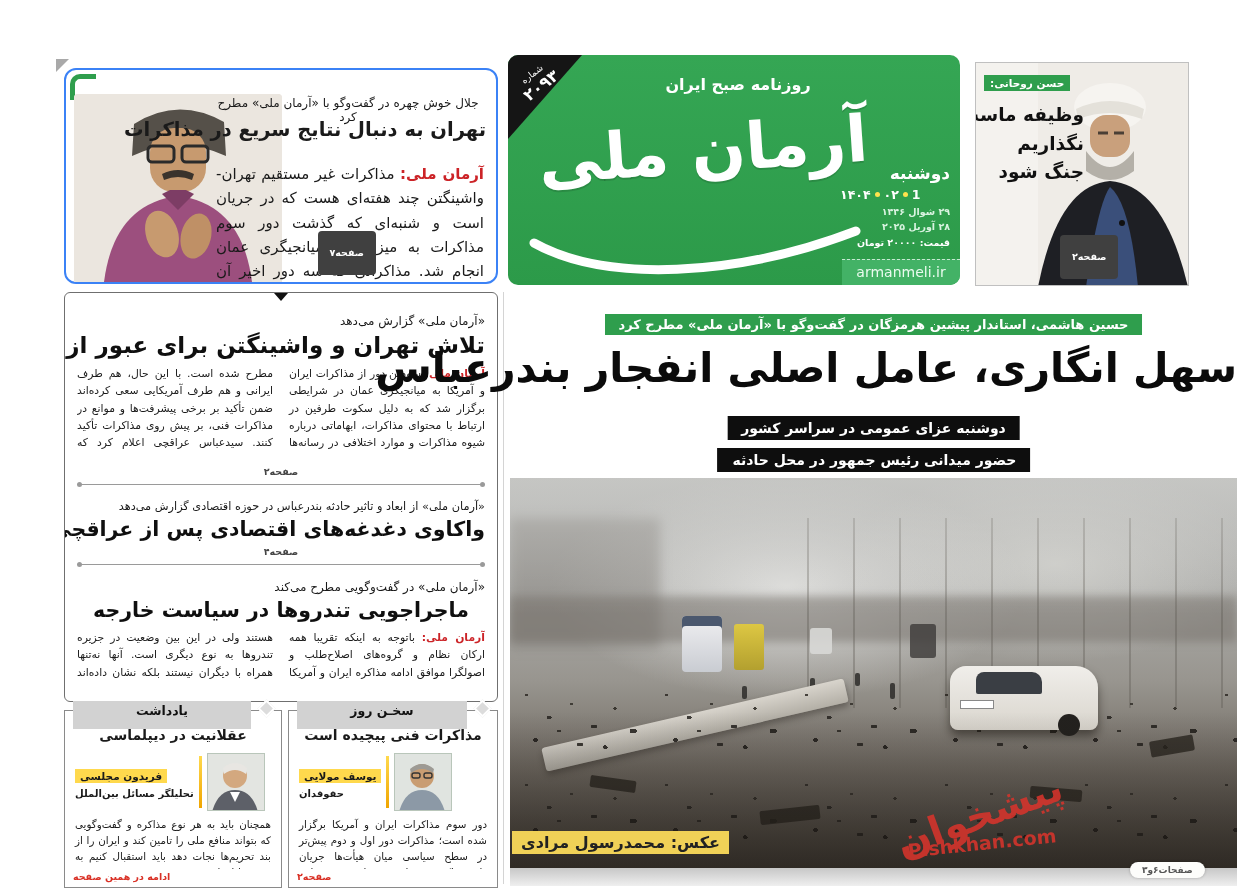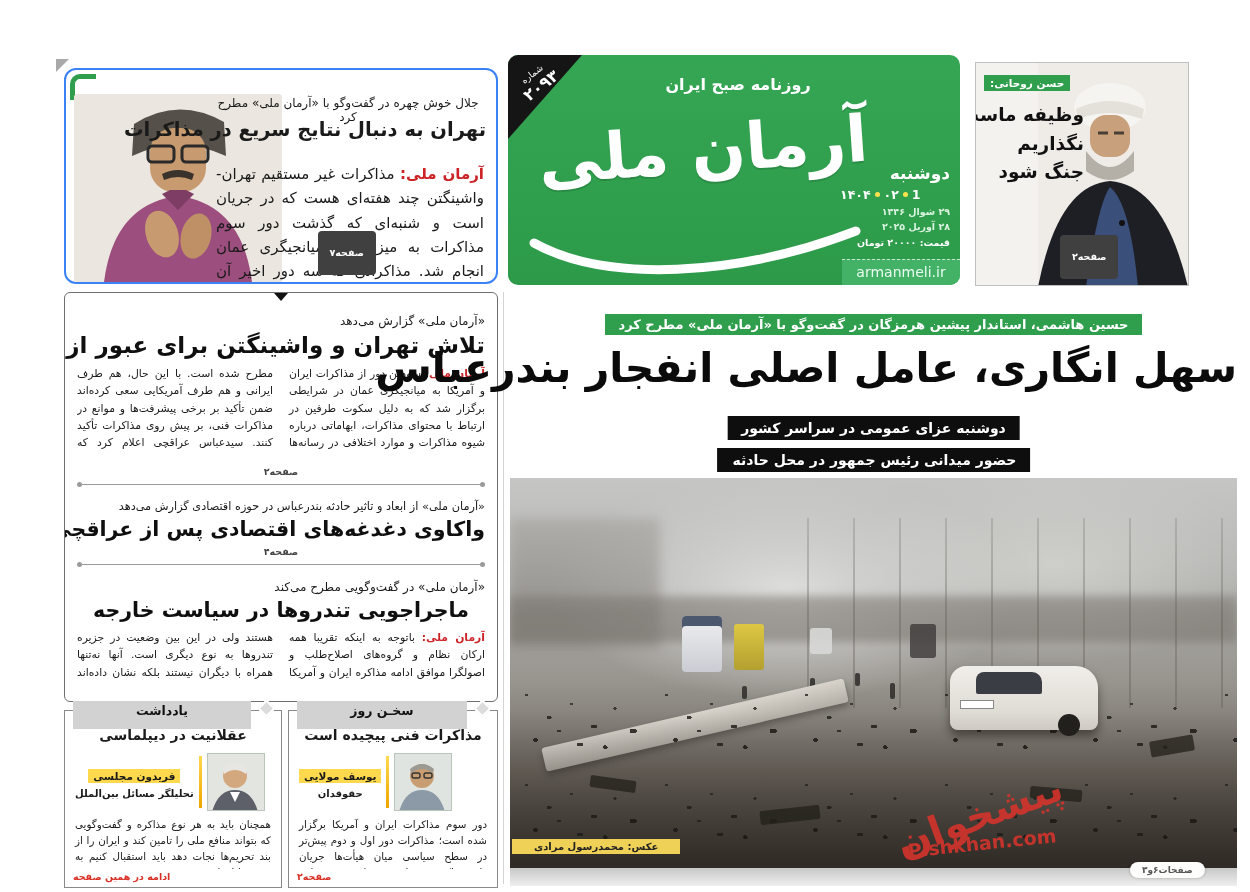--- a/index.html
+++ b/index.html
@@ -110,21 +110,21 @@
     text-align:center; font-size:12.5px; font-weight:bold; line-height:19px; color:#111;
   }
   .sbox .diamond {
     position:absolute; top:-9px; right:8px; width:13px; height:13px; background:#dcdcdc;
     border:2px solid #fff; transform:rotate(45deg);
   }
   .sbox .title { text-align:center; font-size:14px; font-weight:bold; margin-top:16px; }
   .author-row { display:flex; align-items:center; justify-content:flex-end; gap:5px; padding:0 10px; margin-top:8px; height:62px; direction:rtl; }
   .author-row .pic { width:58px; height:58px; background:#e4e6e2; border:1px solid #b9c6ba; overflow:hidden; flex:0 0 auto; }
   .author-row .bar { width:3px; height:52px; background:linear-gradient(#ffd94d,#f0a500); flex:0 0 auto; }
-  .author-row .txt { text-align:center; }
+  .author-row .txt { text-align:left; }
   .author-row .name { display:inline-block; background:#ffd94d; font-size:10.5px; font-weight:bold; padding:1px 5px; }
   .author-row .role { font-size:10px; font-weight:bold; margin-top:4px; }
   .sbox .body { padding:0 10px; font-size:10.3px; line-height:1.55; text-align:justify; margin-top:4px; max-height:52px; overflow:hidden; }
   .sbox .more { position:absolute; bottom:5px; left:8px; color:#d93025; font-size:9.5px; font-weight:bold; cursor:pointer; }
   
   .vsep { position:absolute; left:503px; top:292px; width:1px; height:592px; background:#d4d4d4; }
   .main { position:absolute; left:510px; top:300px; width:727px; height:588px; }
   .main .kickbar {
     position:absolute; top:14px; left:50%; transform:translateX(-50%);
     background:#2f9e4d; color:#fff; font-size:13px; font-weight:bold; padding:3px 14px; white-space:nowrap;
@@ -177,21 +177,21 @@
     position:absolute; left:440px; top:188px; width:148px; height:64px;
     background:linear-gradient(#f0eeea,#d9d5cd); border-radius:16px 22px 8px 8px;
     box-shadow:0 6px 10px rgba(20,15,10,.5);
   }
   .scene .car .win { position:absolute; left:26px; top:6px; width:66px; height:22px; background:#3a3e44; border-radius:8px 10px 2px 2px; }
   .scene .car .plate { position:absolute; left:10px; top:34px; width:34px; height:9px; background:#fff; border:1px solid #888; }
   .scene .car .wheel { position:absolute; right:18px; bottom:-6px; width:22px; height:22px; background:#23211e; border-radius:50%; }
   .scene .vignette { position:absolute; inset:0; background:linear-gradient(rgba(205,205,202,.55), transparent 35%, transparent 60%, rgba(25,21,17,.5)); }
   .credit-tag {
     position:absolute; left:2px; bottom:14px; background:#f0d157; color:#222;
-    font-size:10px; font-weight:bold; padding:2px 22px;
+    font-size:16px; font-weight:bold; padding:2px 9px;
   }
   .watermark { position:absolute; right:170px; bottom:14px; text-align:center; transform:rotate(-6deg); opacity:.88; pointer-events:none; }
   .watermark .fa { font-size:40px; font-weight:bold; color:#d7342c; transform:rotate(-14deg); }
   .watermark .en { font-size:19px; font-weight:bold; color:#d7342c; direction:ltr; margin-top:-6px; }
   .photo-strip { position:absolute; left:510px; top:868px; width:727px; height:18px; background:linear-gradient(#c7c7c7,#efefef); }
   .pages-tag {
     position:absolute; left:1130px; top:862px; background:#fdfdfb; color:#555;
     font-size:9px; font-weight:bold; padding:3px 12px; border-radius:8px; box-shadow:0 0 3px rgba(0,0,0,.25); cursor:pointer;
   }
 </style>

